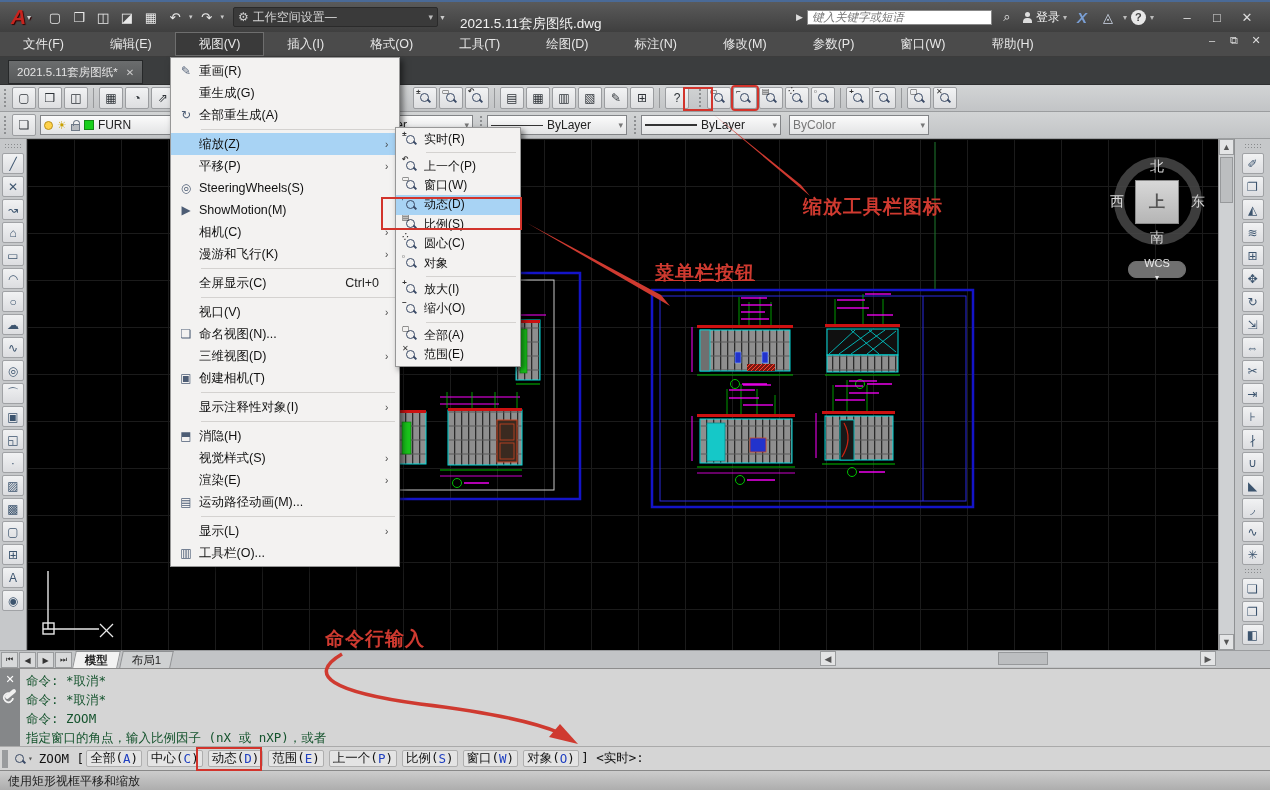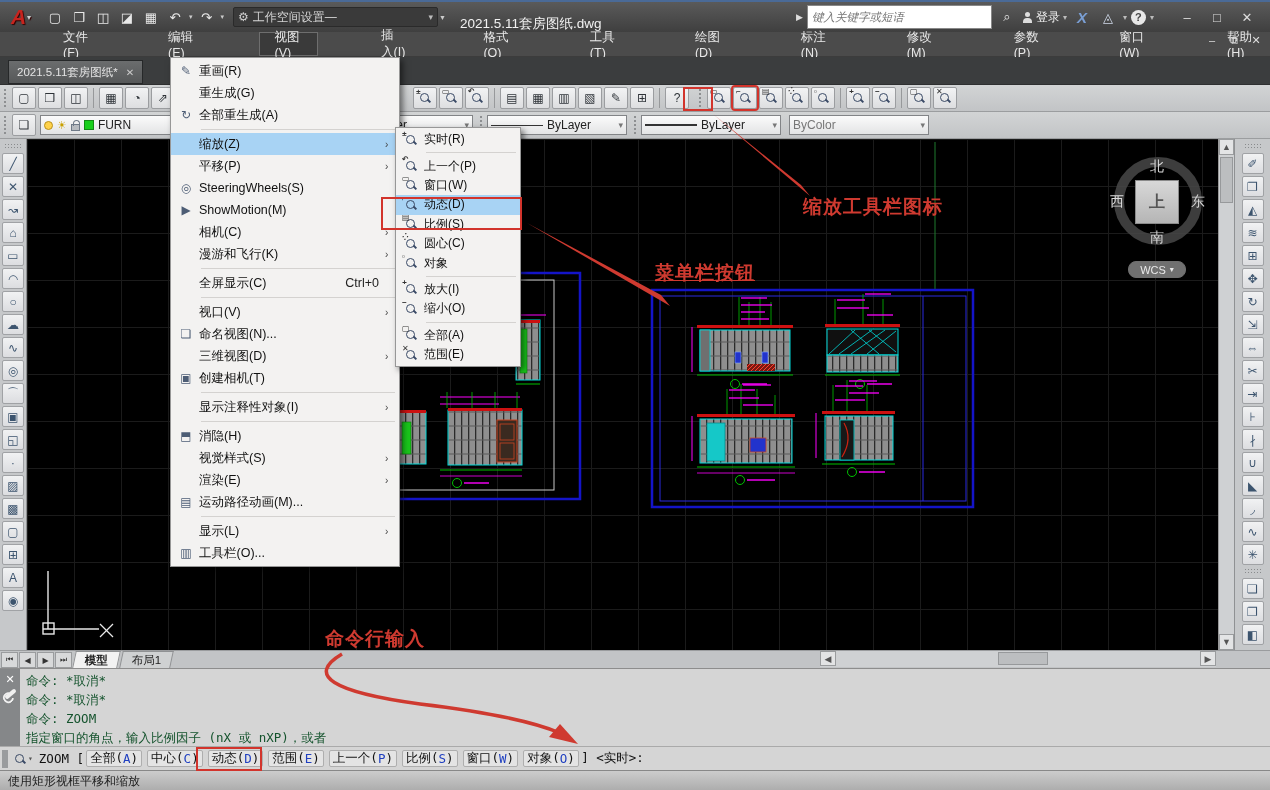--- a/index.html
+++ b/index.html
@@ -22,40 +22,40 @@
   .qat-caret{font-size:7px;color:#ccc;margin:0 1px;}
   .ws-dd{display:flex;align-items:center;height:20px;width:205px;margin-left:8px;
     background:#3a3a3a;border:1px solid #2a2a2a;border-radius:2px;color:#d5d5d5;
     font-size:12px;padding:0 4px;gap:4px;}
   .ws-dd .gear{font-size:12px;color:#cfcfcf;}
   .ws-dd .spring{flex:1;}
   .tb-title{position:absolute;left:460px;top:7px;height:30px;display:flex;align-items:center;
     font-size:13.5px;color:#f2f2f2;}
   .tb-right{position:absolute;right:8px;top:0;height:30px;display:flex;align-items:center;gap:4px;}
   .play-btn{color:#ddd;font-size:9px;}
-  .searchbox{width:185px;height:24px;background:#fff;border:1px solid #888;
+  .searchbox{width:185px;height:15px;background:#fff;border:1px solid #888;
     font-size:11.5px;color:#888;font-style:italic;padding:0 4px;font-family:"Liberation Sans",sans-serif;}
   .tb-ic{width:22px;height:20px;display:flex;align-items:center;justify-content:center;
     color:#e8e8e8;font-size:13px;}
   .login{display:flex;align-items:center;font-size:12px;color:#eee;gap:3px;}
   .person{width:11px;height:11px;position:relative;}
   .person::before{content:"";position:absolute;left:3px;top:0;width:5px;height:5px;border-radius:50%;background:#ddd;}
   .person::after{content:"";position:absolute;left:1px;top:6px;width:9px;height:5px;border-radius:4px 4px 0 0;background:#ddd;}
   .x-logo{color:#7a9fd4;font-weight:bold;font-size:15px;font-style:italic;}
   .tri-logo{color:#cfd8e8;font-size:13px;}
   .help-circ{width:15px;height:15px;border-radius:50%;background:#e8e8e8;color:#444;
     font-size:11px;font-weight:bold;display:flex;align-items:center;justify-content:center;}
   .win-ctl{display:flex;margin-left:14px;}
   .win-ctl span{width:30px;height:22px;display:flex;align-items:center;justify-content:center;
     color:#ddd;font-size:13px;}
 
   
   .menubar{left:0;top:30px;width:1270px;height:25px;background:#4b4b4b;
     display:flex;align-items:stretch;color:#e8e8e8;font-size:12.5px;border-bottom:1px solid #3c3c3c;}
-  .mb-item{display:flex;align-items:center;padding:0 15px;cursor:default;margin-left:48px;}
+  .mb-item{display:flex;align-items:center;padding:0 23px;cursor:default;}
   .mb-item.active{background:#3a3a3a;border:1px solid #6e6e6e;}
   .doc-ctl{position:absolute;right:6px;top:32px;display:flex;gap:6px;color:#ddd;font-size:11px;}
   .doc-ctl span{width:16px;text-align:center;}
 
   
   .docbar{left:0;top:55px;width:1270px;height:28px;background:#3b3d3e;border-bottom:1px solid #2e2f30;}
   .doctab{position:absolute;left:8px;top:3px;height:24px;padding:0 8px;display:flex;align-items:center;gap:8px;
     background:linear-gradient(#6b6d6e,#565859);border:1px solid #262829;color:#e4e4e4;font-size:11.5px;}
   .doctab .x{color:#ccc;font-size:10px;}
 
@@ -107,21 +107,21 @@
 
   
   .vc-ring{left:1087px;top:18px;width:88px;height:88px;border-radius:50%;
     border:10px solid rgba(72,72,72,.85);}
   .vc-face{left:1108px;top:41px;width:44px;height:44px;background:linear-gradient(#d8d8d8,#b5b5b5);
     border:1px solid #8a8a8a;color:#555;font-size:16px;font-weight:bold;
     display:flex;align-items:center;justify-content:center;}
   .vc-lbl{color:#d9d9d9;font-size:14px;transform:translate(-50%,-50%);}
   .wcs-chip{left:1101px;top:122px;width:58px;height:17px;background:rgba(150,150,150,.75);
     border:1px solid #6e6e6e;border-radius:8px;color:#e9e9e9;font-size:11px;
-    display:flex;align-items:center;justify-content:center;gap:4px;}
+    display:flex;align-items:center;justify-content:center;gap:4px;flex-direction:column;}
 
   
   .menu{background:#f3f2f1;border:1px solid #979797;box-shadow:3px 3px 6px rgba(0,0,0,.5);
     font-size:12.5px;color:#111;padding:2px 0;z-index:50;}
   .view-menu{left:170px;top:55px;width:230px;}
   .zoom-menu{left:395px;top:125px;width:126px;font-size:12px;}
   .menu-row{display:flex;align-items:center;height:22px;padding:0 4px 0 2px;position:relative;}
   .zoom-menu .menu-row{height:19.4px;}
   .menu-row.hl{background:#a8d3f4;}
   .menu-ic{width:26px;flex:0 0 26px;display:flex;align-items:center;justify-content:center;

